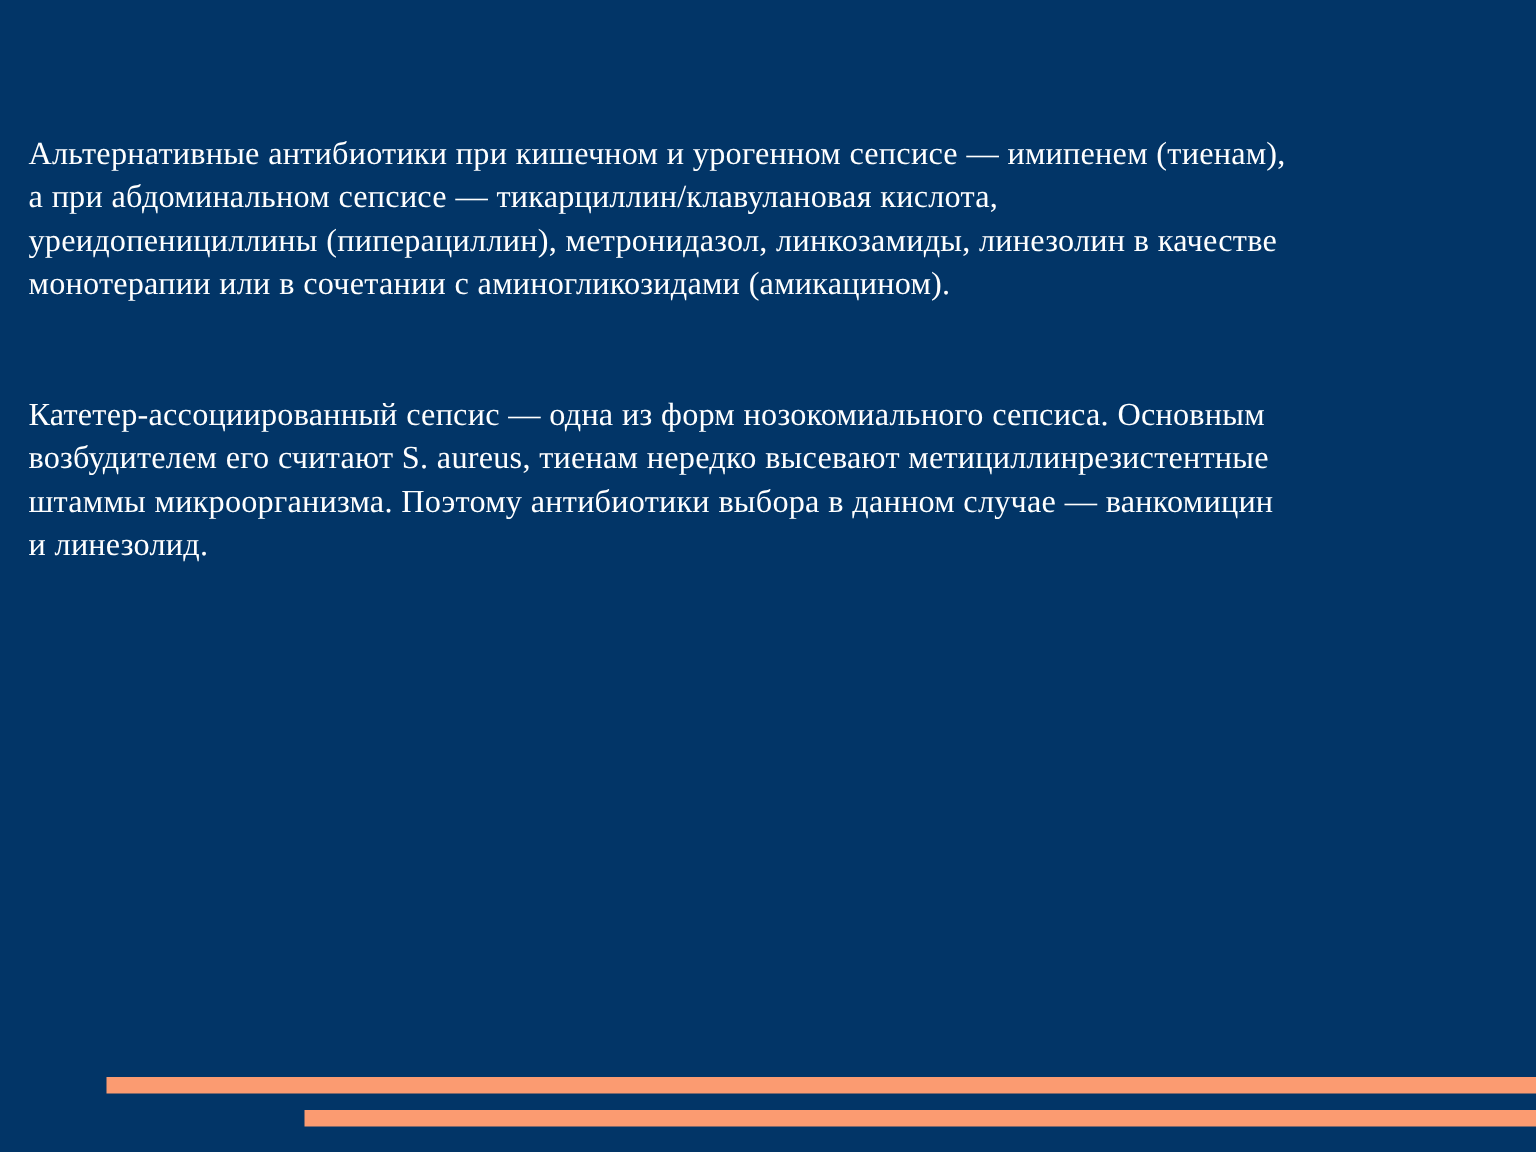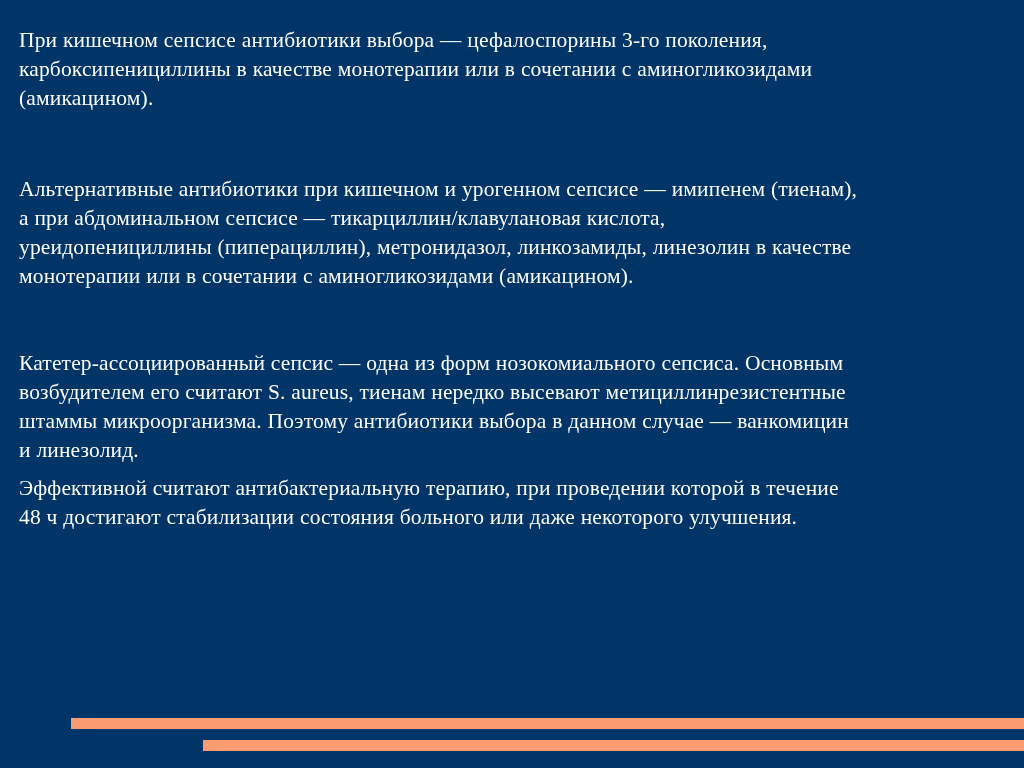--- a/index.html
+++ b/index.html
@@ -63,42 +63,37 @@
     right: 0;
   }
 </style>
 </head>
 <body>
 
 <div id="slide">
 
   <div id="content">
 
-    <p class="para">При кишечном сепсисе антибиотики выбора — цефалоспорины 3-го поколения,
-карбоксипенициллины в качестве монотерапии или в сочетании с аминогликозидами
-(амикацином).</p>
 
     <div class="gap-a"></div>
 
     <p class="para">Альтернативные антибиотики при кишечном и урогенном сепсисе — имипенем (тиенам),
 а при абдоминальном сепсисе — тикарциллин/клавулановая кислота,
 уреидопенициллины (пиперациллин), метронидазол, линкозамиды, линезолин в качестве
 монотерапии или в сочетании с аминогликозидами (амикацином).</p>
 
     <div class="gap-b"></div>
 
     <p class="para">Катетер-ассоциированный сепсис — одна из форм нозокомиального сепсиса. Основным
 возбудителем его считают S. aureus, тиенам нередко высевают метициллинрезистентные
 штаммы микроорганизма. Поэтому антибиотики выбора в данном случае — ванкомицин
 и линезолид.</p>
 
     <div class="gap-c"></div>
 
-    <p class="para">Эффективной считают антибактериальную терапию, при проведении которой в течение
-48 ч достигают стабилизации состояния больного или даже некоторого улучшения.</p>
 
   </div>
 
   <div class="bar" id="bar-top"></div>
 
   <div class="bar" id="bar-bottom"></div>
 
 </div>
 
 </body></html>

